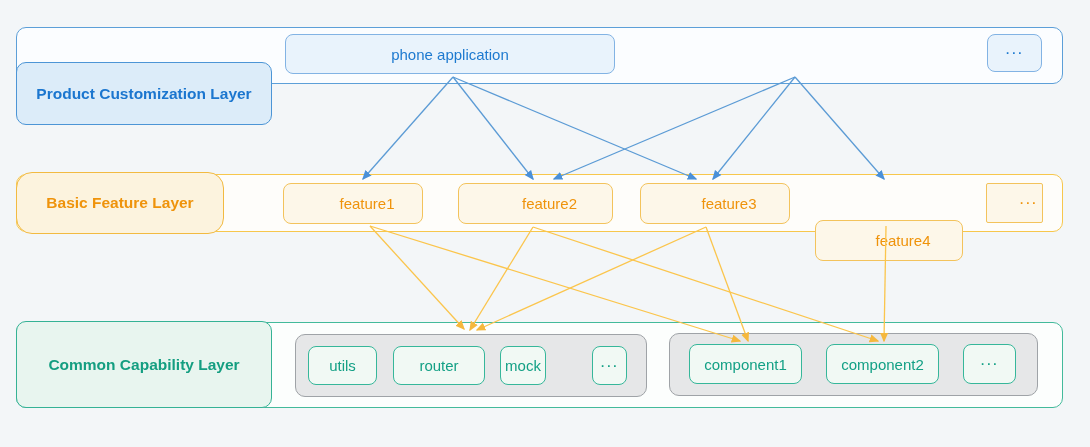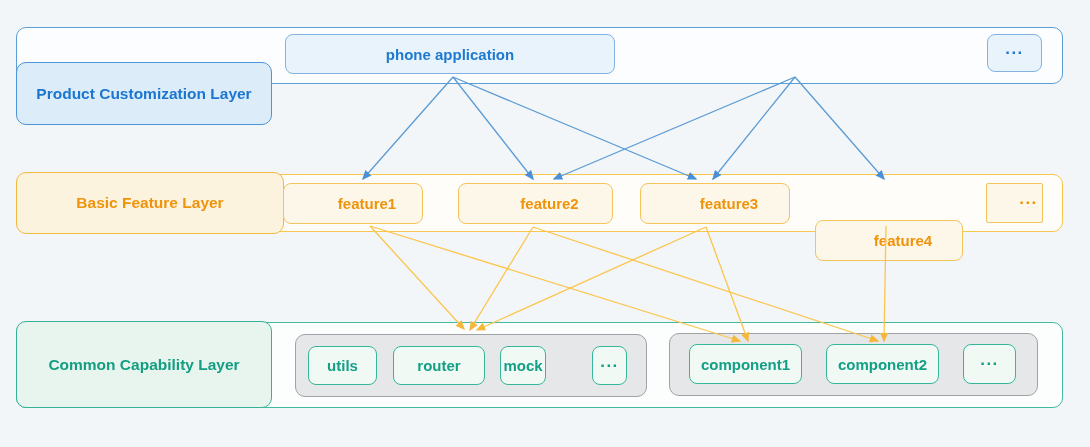--- a/index.html
+++ b/index.html
@@ -26,21 +26,21 @@
     border-radius:10px;border:1.5px solid;
     box-sizing:border-box;text-align:center;
     z-index:2;
   }
   .lbl.blue{background:#dcecf9;border-color:#4c95d6;color:#1b76cf;margin-top:40px;}
   .lbl.yellow{background:#fcf3de;border-color:#f2ba41;color:#ef930b;}
   .lbl.teal{background:#e8f5ef;border-color:#35b295;color:#149e81;}
   .box{
     position:absolute;
     display:flex;align-items:center;justify-content:center;
-    font-weight:bold;font-size:15px;
+    font-weight:normal;font-size:15px;
     border-radius:8px;border:1.5px solid;
     box-sizing:border-box;
     z-index:2;
   }
   .box.blue{background:#e9f3fc;border-color:#82b3e4;color:#1e7ad0;}
   .box.yellow{background:#fdf7e9;border-color:#f3c35c;color:#ef930b;padding-left:28px;}
   .box.teal{background:#f1f9f4;border-color:#36b79a;color:#13a085;}
   .box.sq{border-radius:2px;}
   .dots{font-size:17px;letter-spacing:1.5px;line-height:0;transform:translateY(-4px);}
   .group{
@@ -62,21 +62,21 @@
 <div id="canvas">
 
   <div class="container blue" style="left:16px;top:27px;width:1047px;height:57px;"></div>
   <div class="lbl blue" style="left:16px;top:22px;width:256px;height:63px;">Product Customization Layer</div>
   <div class="box blue" style="left:285px;top:34px;width:330px;height:40px;">phone application</div>
   <div class="box blue" style="left:987px;top:34px;width:55px;height:38px;">
     <span class="dots">...</span>
   </div>
 
   <div class="container yellow" style="left:16px;top:174px;width:1047px;height:58px;"></div>
-  <div class="lbl yellow" style="left:16px;top:172px;width:268px;height:62px;">Basic Feature Layer</div>
+  <div class="lbl yellow" style="left:16px;top:172px;width:208px;height:62px;border-radius:16px;">Basic Feature Layer</div>
   <div class="box yellow" style="left:283px;top:183px;width:140px;height:41px;">feature1</div>
   <div class="box yellow" style="left:458px;top:183px;width:155px;height:41px;">feature2</div>
   <div class="box yellow" style="left:640px;top:183px;width:150px;height:41px;">feature3</div>
   <div class="box yellow" style="left:815px;top:183px;width:148px;height:41px;margin-top:37px;">feature4</div>
   <div class="box yellow sq" style="left:986px;top:183px;width:57px;height:40px;">
     <span class="dots">...</span>
   </div>
 
   <div class="container teal" style="left:16px;top:322px;width:1047px;height:86px;"></div>
   <div class="lbl teal" style="left:16px;top:321px;width:256px;height:87px;">Common Capability Layer</div>

